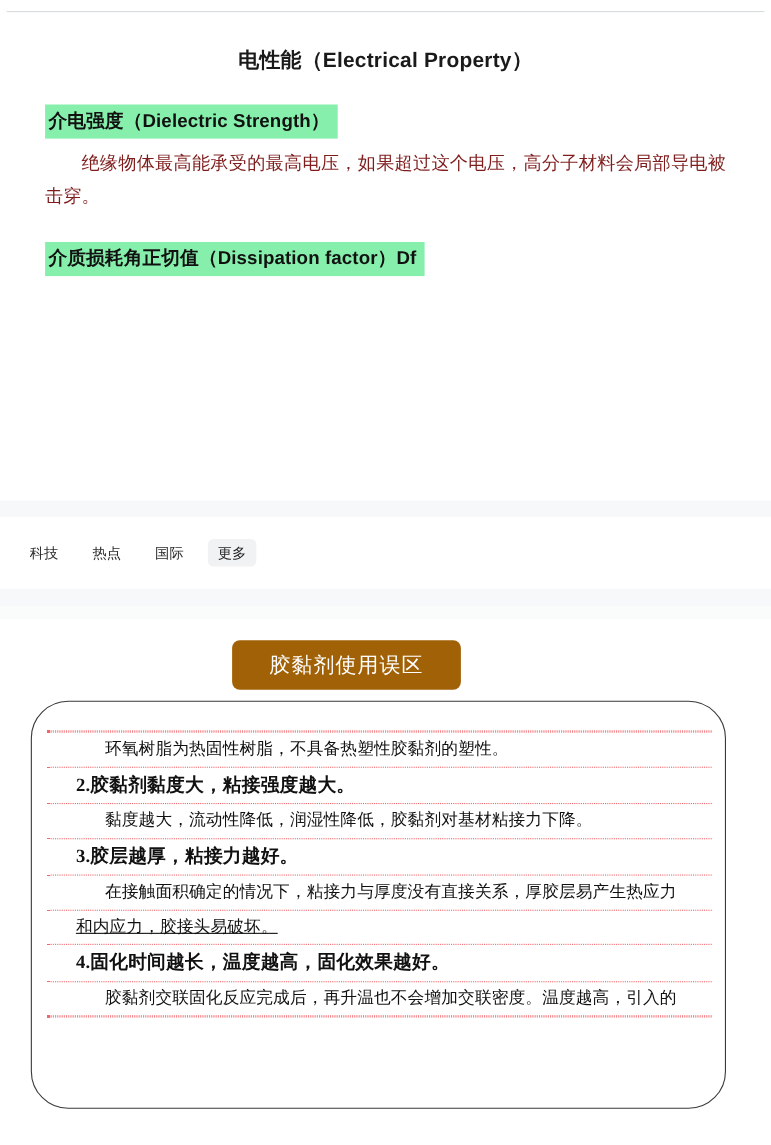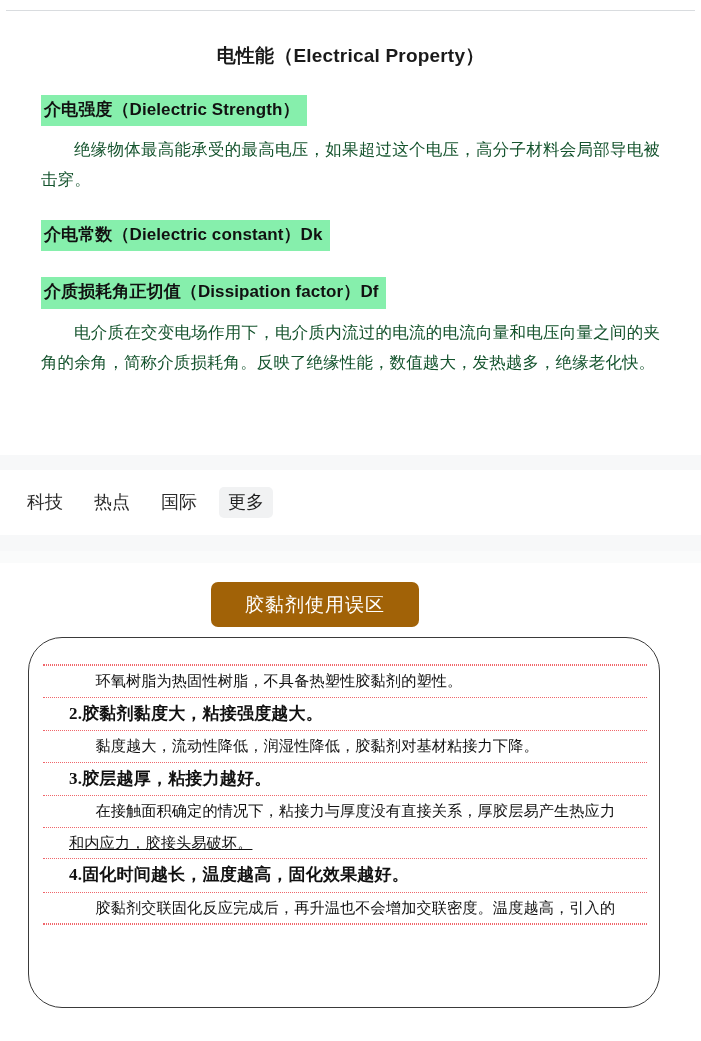--- a/index.html
+++ b/index.html
@@ -55,21 +55,21 @@
     font-weight: 600;
     line-height: 1.55;
     padding: 2px 7px 3px 3px;
     letter-spacing: .1px;
   }
 
   .para {
     margin: 8px 41px 0 41px;
     font-size: 16.5px;
     line-height: 1.82;
-    color: #14532d;
+    color: #7f1d1d;
     text-indent: 2em;
     text-align: justify;
     letter-spacing: .1px;
   }
 
   
   .band {
     position: absolute;
     left: 0;
     width: 701px;
@@ -93,21 +93,21 @@
     left: 0;
     width: 701px;
     height: 65px;
     background: #ffffff;
     display: flex;
     align-items: center;
     padding-left: 18px;
     box-sizing: border-box;
   }
   .tab {
-    font-size: 18px;
+    font-size: 13px;
     color: #2b2b2b;
     padding: 5px 9px;
     margin-right: 13px;
     border-radius: 5px;
     line-height: 1.2;
     white-space: nowrap;
     text-align: right;
   }
   .tab.active {
     background: #f1f2f3;
@@ -190,28 +190,24 @@
 
 <div class="article">
 
   <h1 class="doc-title">电性能（Electrical Property）</h1>
 
   <div class="hl-wrap">
     <span class="hl">介电强度（Dielectric Strength）</span>
   </div>
   <p class="para">绝缘物体最高能承受的最高电压，如果超过这个电压，高分子材料会局部导电被击穿。</p>
 
-  <div class="hl-wrap">
-    <span class="hl">介电常数（Dielectric constant）Dk</span>
-  </div>
 
   <div class="hl-wrap">
     <span class="hl">介质损耗角正切值（Dissipation factor）Df</span>
   </div>
-  <p class="para">电介质在交变电场作用下，电介质内流过的电流的电流向量和电压向量之间的夹角的余角，简称介质损耗角。反映了绝缘性能，数值越大，发热越多，绝缘老化快。</p>
 
 </div>
 
 <div class="band band-top"></div>
 <div class="band band-bottom"></div>
 <div class="band-fill"></div>
 
 <nav class="tabbar">
   <div class="tab">科技</div>
   <div class="tab">热点</div>

